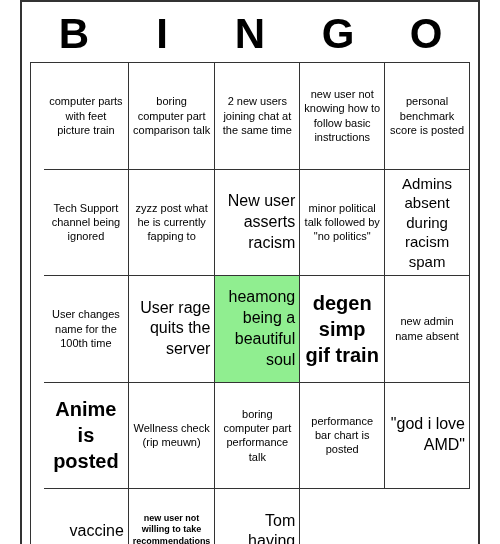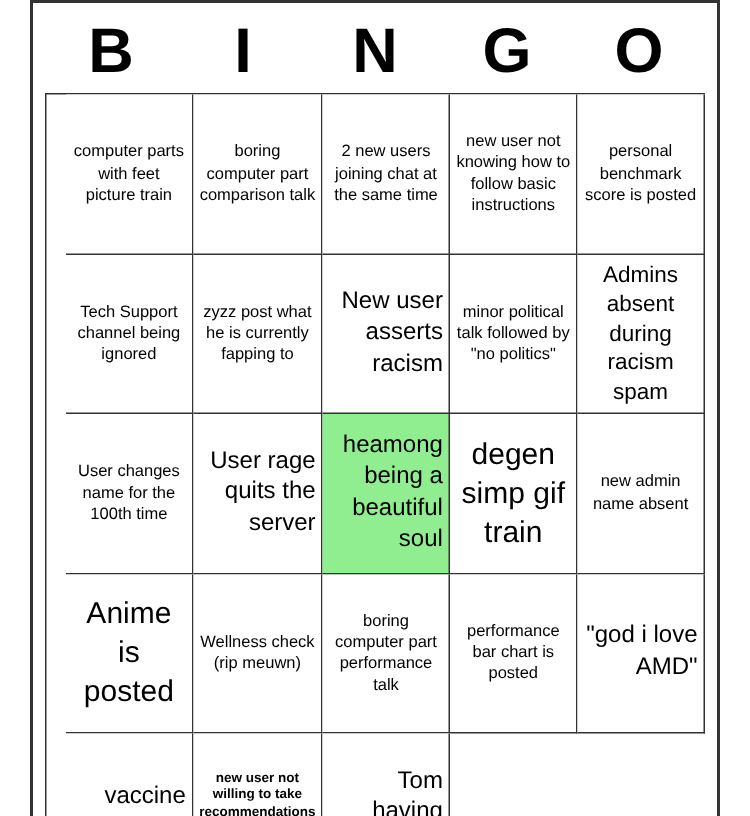--- a/index.html
+++ b/index.html
@@ -53,21 +53,21 @@
     .bingo-cell.highlighted {
       background: #90ee90;
     }
     .bingo-cell.large-text {
       font-size: 16px;
       font-weight: normal;
       text-align: right;
     }
     .bingo-cell.xl-text {
       font-size: 20px;
-      font-weight: normal;
+      font-weight: bold;
     }
   </style>
 </head>
 <body>
 
 <div class="bingo-card">
   <div class="bingo-header">
   <div class="bingo-header-cell">B</div>
       <div class="bingo-header-cell">I</div>
       <div class="bingo-header-cell">N</div>

